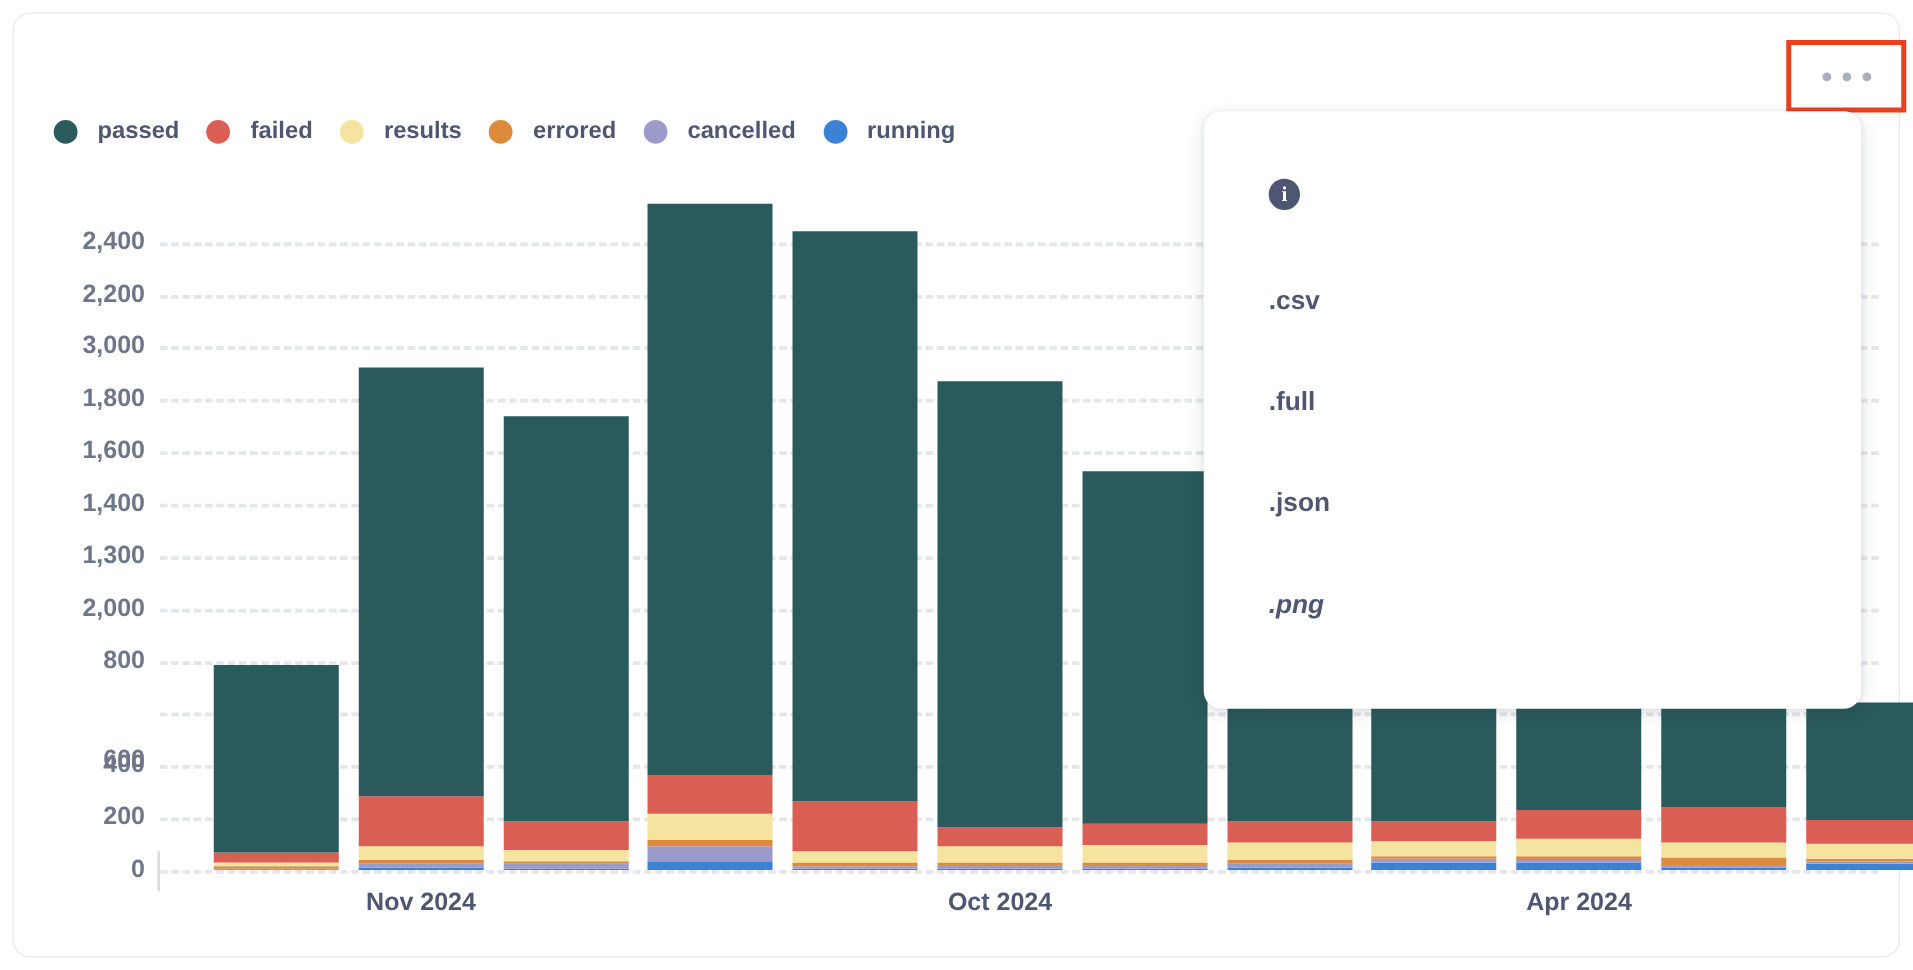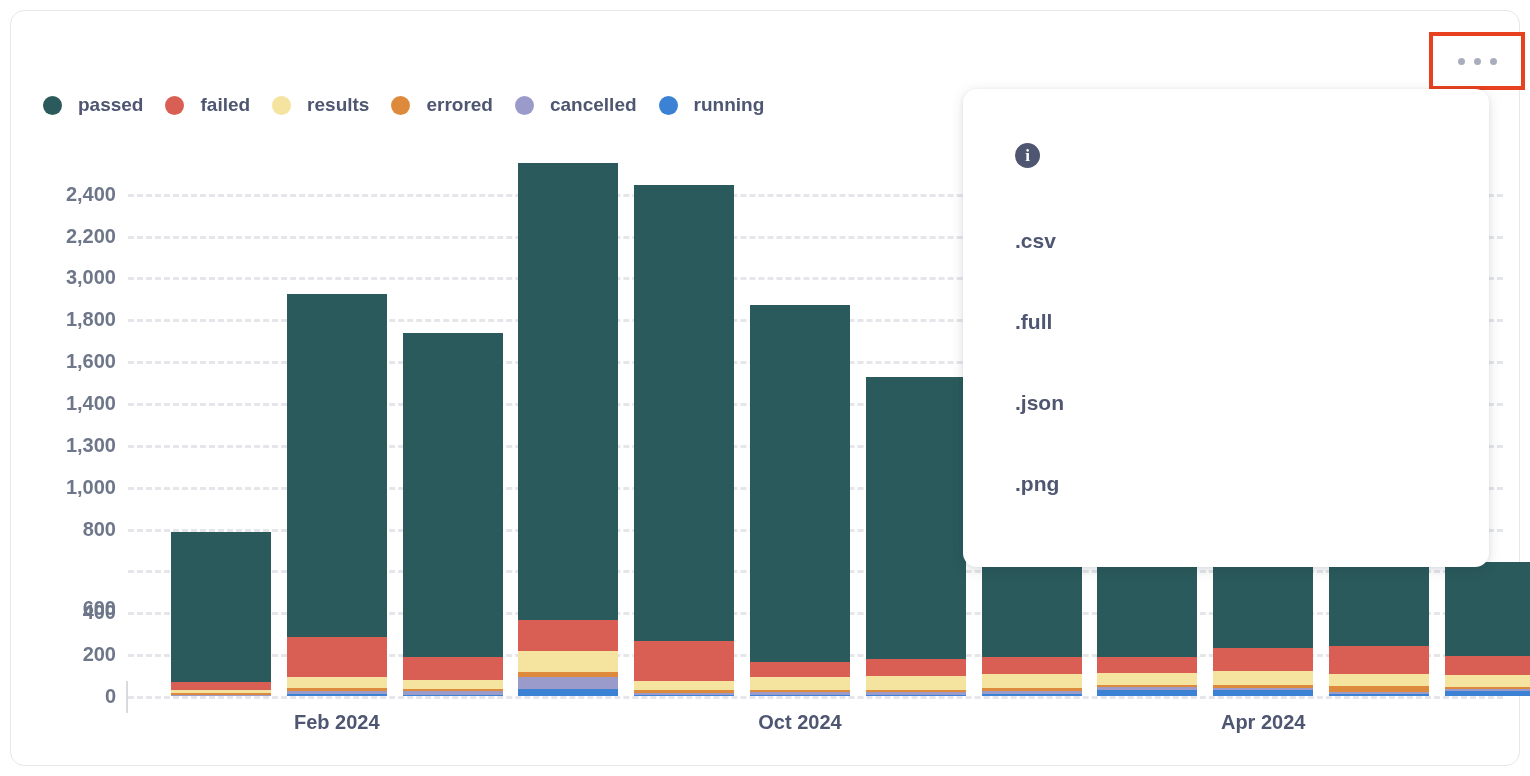--- a/index.html
+++ b/index.html
@@ -201,21 +201,21 @@
       </div>
     </div>
 
   <div id="plot">
     <div id="ylabels">
         <div class="ylabel" style="top: 685px;">0</div>
         <div class="ylabel" style="top: 643.14px;">200</div>
         <div class="ylabel" style="top: 601.28px;">400</div>
         <div class="ylabel" style="top: 559.42px; margin-top: 38px;">600</div>
         <div class="ylabel" style="top: 517.56px;">800</div>
-        <div class="ylabel" style="top: 475.7px;">1,000</div>
+        <div class="ylabel" style="top: 475.7px;">2,000</div>
         <div class="ylabel" style="top: 433.84px;">1,300</div>
         <div class="ylabel" style="top: 391.98px;">1,400</div>
         <div class="ylabel" style="top: 350.12px;">1,600</div>
         <div class="ylabel" style="top: 308.26px;">1,800</div>
         <div class="ylabel" style="top: 266.4px;">3,000</div>
         <div class="ylabel" style="top: 224.54px;">2,200</div>
         <div class="ylabel" style="top: 182.68px;">2,400</div>
       </div>
     <div id="gridlines">
         <div class="gridline" style="top: 685px;"></div>
@@ -323,38 +323,38 @@
         <div class="bar" style="left: 1433.8px; width: 100px; bottom: 71px; height: 133.952px;">
           <div class="seg" style="background: rgb(59, 130, 212); bottom: 0px; height: 4.6046px;"></div>
           <div class="seg" style="background: rgb(155, 155, 203); bottom: 4.6046px; height: 2.5116px;"></div>
           <div class="seg" style="background: rgb(221, 138, 61); bottom: 7.1162px; height: 2.093px;"></div>
           <div class="seg" style="background: rgb(245, 227, 160); bottom: 9.2092px; height: 11.5115px;"></div>
           <div class="seg" style="background: rgb(217, 95, 84); bottom: 20.7207px; height: 18.837px;"></div>
           <div class="seg" style="background: rgb(42, 90, 91); bottom: 39.5577px; height: 94.3943px;"></div>
         </div>
       </div>
     <div id="xlabels">
-        <div class="xlabel" style="left: 325.8px;">Feb 2024</div>
+        <div class="xlabel" style="left: 325.8px;">Nov 2024</div>
         <div class="xlabel" style="left: 789px;">Oct 2024</div>
         <div class="xlabel" style="left: 1252.2px;">Apr 2024</div>
       </div>
     <div id="axisline"></div>
   </div>
 
   <div id="menu-btn">
     <span class="dot"></span>
     <span class="dot"></span>
     <span class="dot"></span>
   </div>
 
   <div id="dropdown">
     <div id="dd-header">
       <span id="info-icon">i</span>
     </div>
     <div id="dd-items">
         <div class="dd-item" style="top: 140px;">.csv</div>
         <div class="dd-item" style="top: 221px;">.full</div>
         <div class="dd-item" style="top: 302px;">.json</div>
-        <div class="dd-item" style="top: 383px;">.png</div>
+        <div class="dd-item" style="top: 383px; font-style: italic;">.png</div>
       </div>
   </div>
 
 </div>
 
 </body></html>

